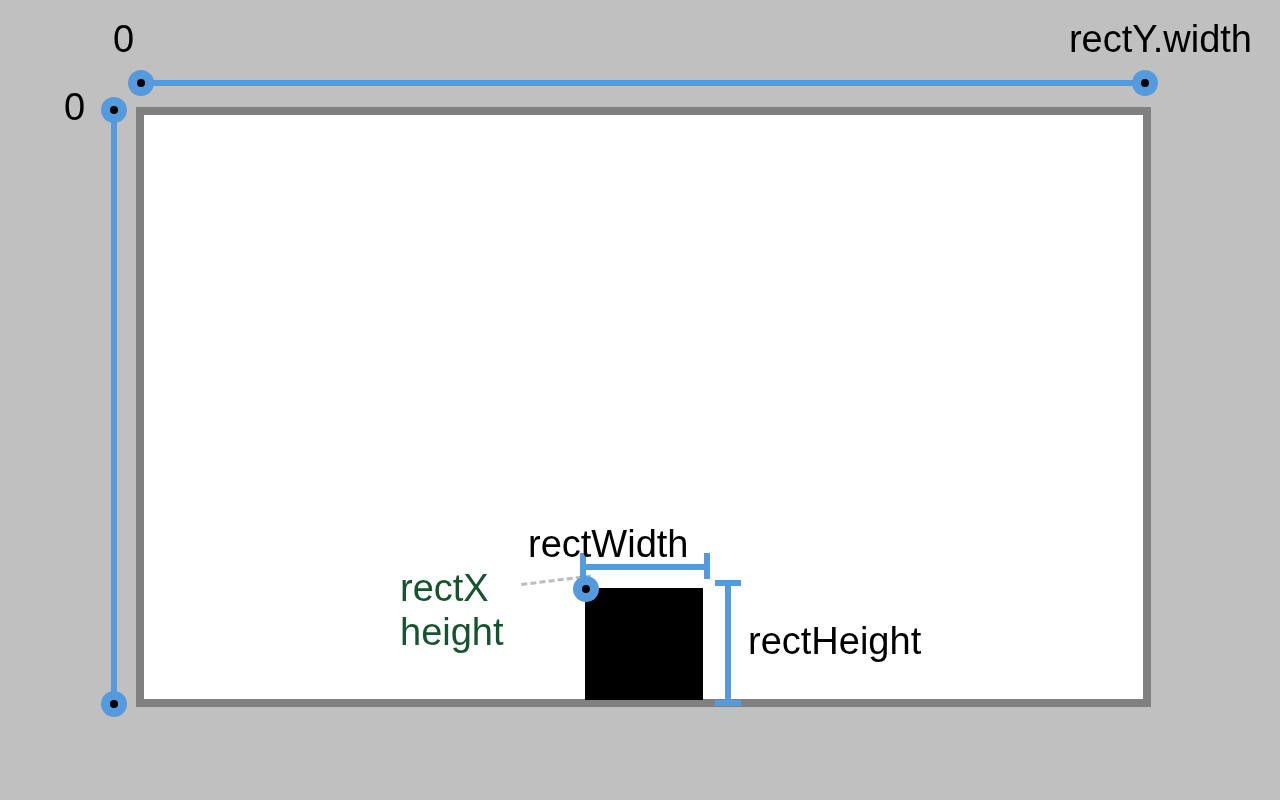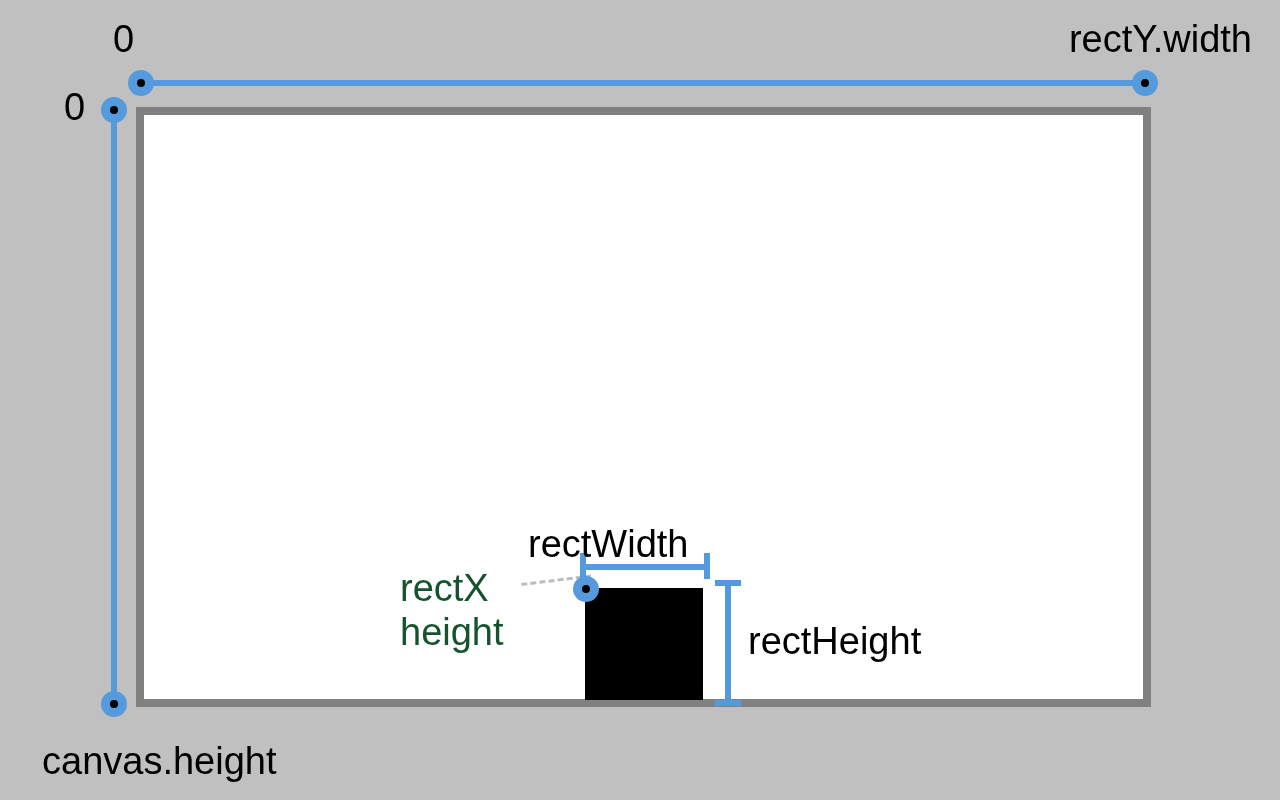--- a/index.html
+++ b/index.html
@@ -211,21 +211,20 @@
   <div class="ruler-v"></div>
 
   <div class="point point-tl-h"></div>
   <div class="point point-tr-h"></div>
   <div class="point point-tl-v"></div>
   <div class="point point-bl-v"></div>
 
   <div class="label label-top-zero">0</div>
   <div class="label label-canv-width">rectY.width</div>
   <div class="label label-left-zero">0</div>
-  <div class="label label-canv-height">canvas.height</div>
 
   <div class="black-rect"></div>
 
   <div class="dashed-leader"></div>
   <div class="point-rect"></div>
 
   <div class="rectxy-label">
     <div>rectX</div>
     <div>height</div>
   </div>

